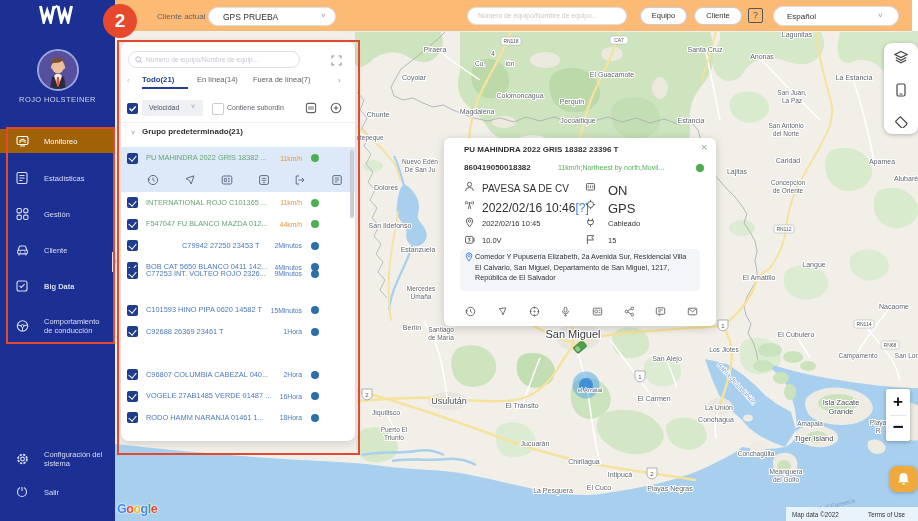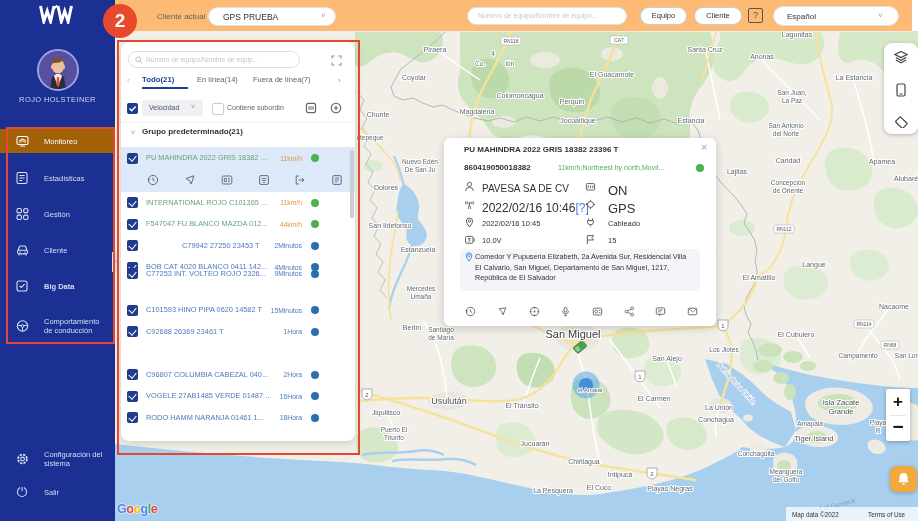--- a/index.html
+++ b/index.html
@@ -494,21 +494,21 @@
       <div class="dot" style="background:#4caf50;"></div>
     </div>
   <div class="vrow" style="top:193px;">
       <div class="cb"></div>
       <span class="nm" style="color:#4b79bd;margin-left:36px;">C79942 27250 23453 T</span>
       <span class="tm" style="color:#4b79bd;">2Minutos</span>
       <div class="dot" style="background:#2c6fab;"></div>
     </div>
   <div class="vrow" style="top:214.5px;">
       <div class="cb"></div>
-      <span class="nm" style="color:#4b79bd;">BOB CAT 4020 BLANCO 0411 142...</span>
+      <span class="nm" style="color:#4b79bd;">BOB CAT 5650 BLANCO 0411 142...</span>
       <span class="tm" style="color:#4b79bd;">4Minutos</span>
       <div class="dot" style="background:#2c6fab;"></div>
     </div>
   <div class="vrow" style="top:221px;">
       <div class="cb"></div>
       <span class="nm" style="color:#4b79bd;">C77253 INT. VOLTEO ROJO 2326...</span>
       <span class="tm" style="color:#4b79bd;">9Minutos</span>
       <div class="dot" style="background:#2c6fab;"></div>
     </div>
   <div class="vrow" style="top:257.5px;">

